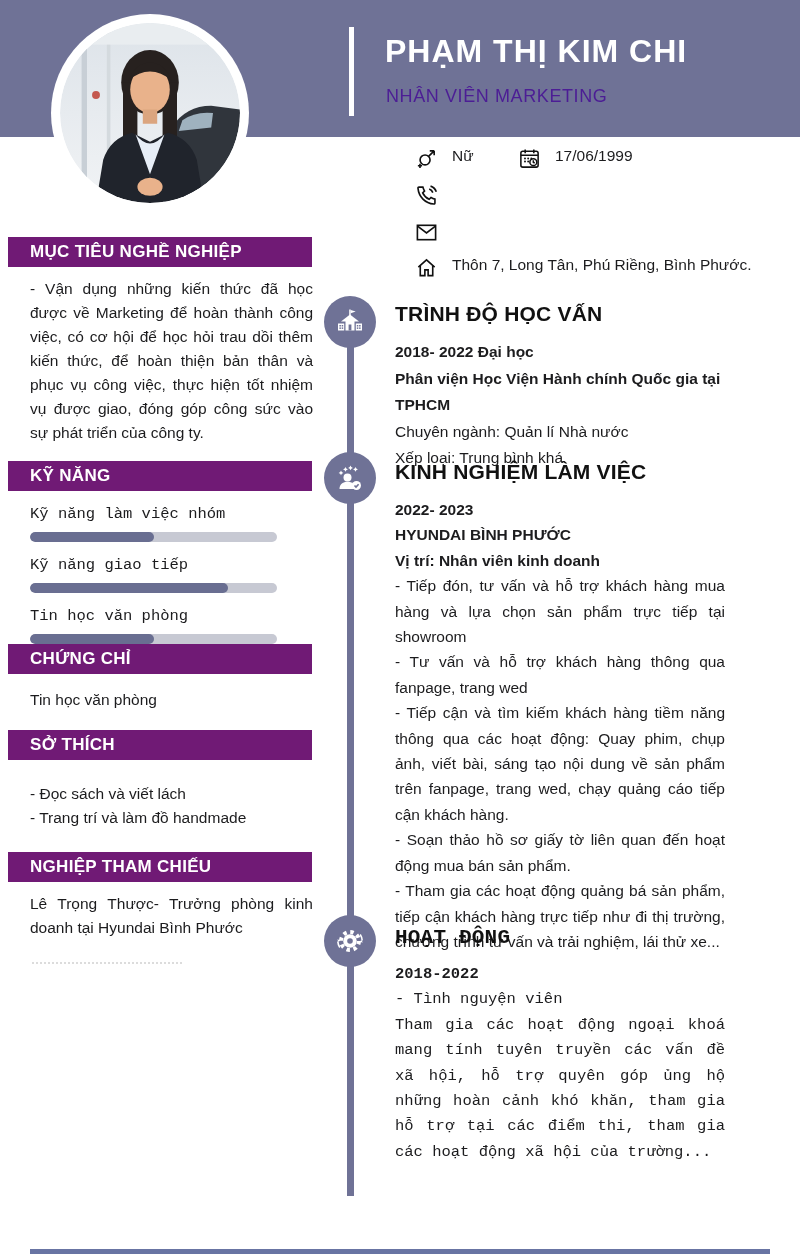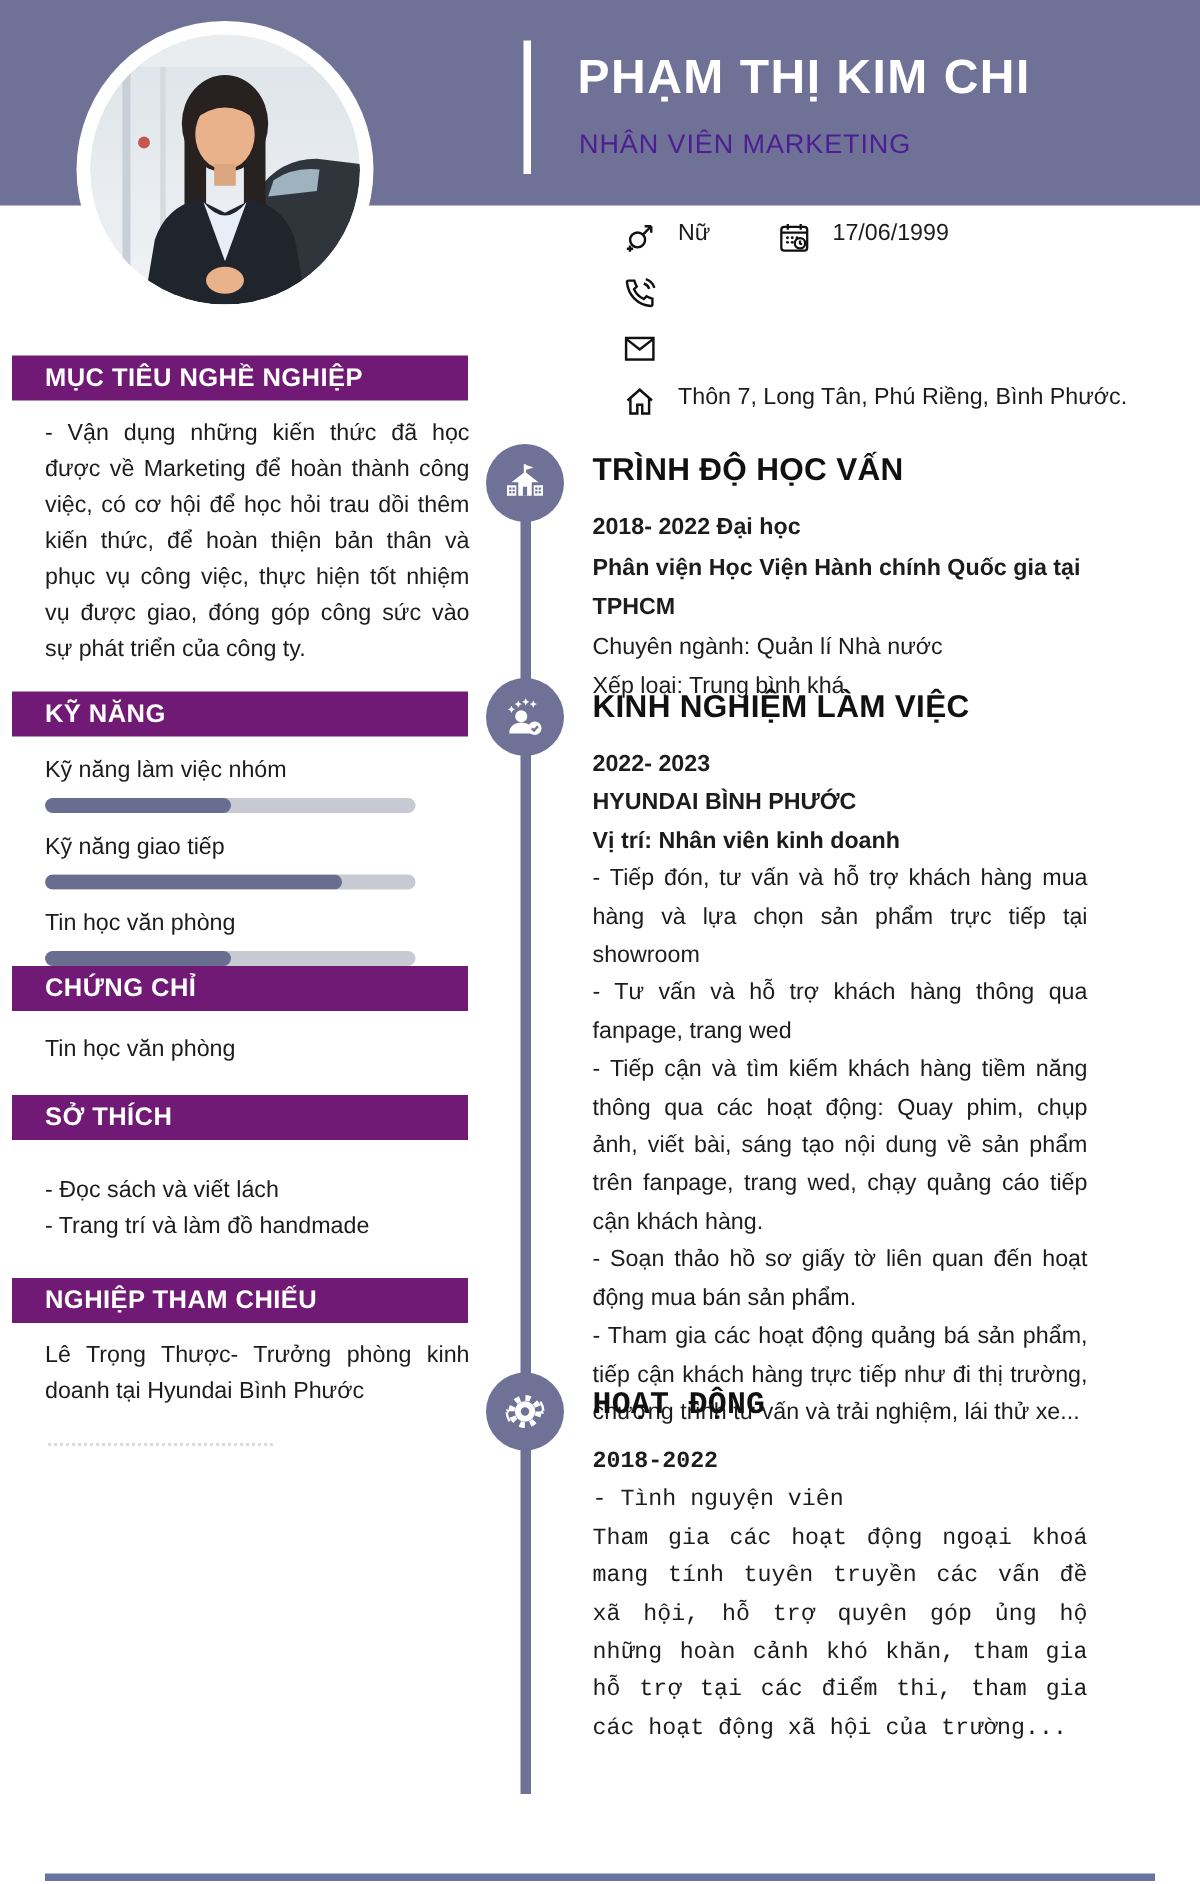--- a/index.html
+++ b/index.html
@@ -26,21 +26,21 @@
   .cr4{ left:415px; top:256px; }
 
   
   .leftcol{ position:absolute; left:8px; top:237px; width:304px; }
   .lbar{ height:30px; line-height:30px; background:#701a75; color:#fff;
          font-size:17px; font-weight:bold; padding-left:22px; letter-spacing:.3px; }
   .ltext{ margin:10px 0 0 22px; width:283px; font-size:15.5px; line-height:24px; text-align:justify; }
   .lplain{ margin:14px 0 0 22px; font-size:15.5px; line-height:24px; }
   .mb16{ margin-bottom:16px; } .mb18{ margin-bottom:18px; } .mb22{ margin-bottom:22px; } .mb24{ margin-bottom:24px; }
   .skill{ margin:14px 0 0 22px; width:247px; }
-  .skill .lab{ font-size:15.5px; display:block; margin-bottom:9px; }
+  .skill .lab{ font-size:15.5px; display:block; margin-bottom:9px;font-family:Liberation Mono, monospace; }
   .track{ height:10px; border-radius:5px; background:#C7C9D3; overflow:hidden; }
   .fill{ height:10px; border-radius:5px; background:#696E91; }
   .redacted{ margin:16px 0 0 24px; width:150px; border-bottom:2px dotted #dcdcdc; height:8px; }
 
   
   .stem{ position:absolute; left:347px; top:322px; width:7px; height:874px; background:#6F7296; }
   .tl-circle{ position:absolute; width:52px; height:52px; border-radius:50%; background:#6F7296;
               display:flex; align-items:center; justify-content:center; }
   .tl-circle svg{ width:32px; height:32px; }
   .tc1{ left:324px; top:296px; } .tc2{ left:324px; top:452px; } .tc3{ left:324px; top:915px; }

